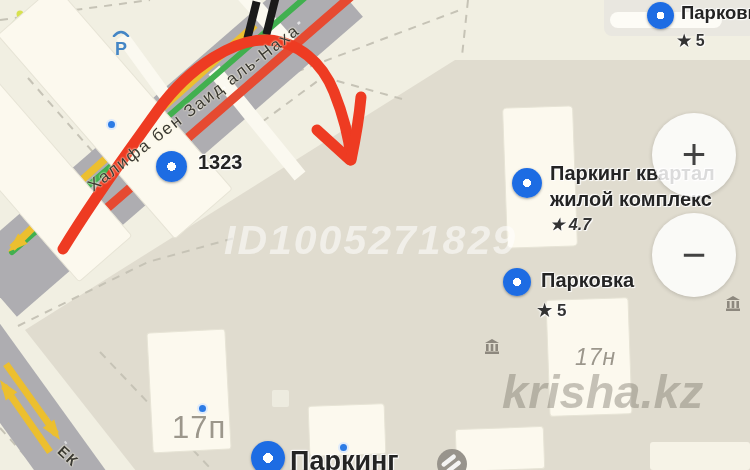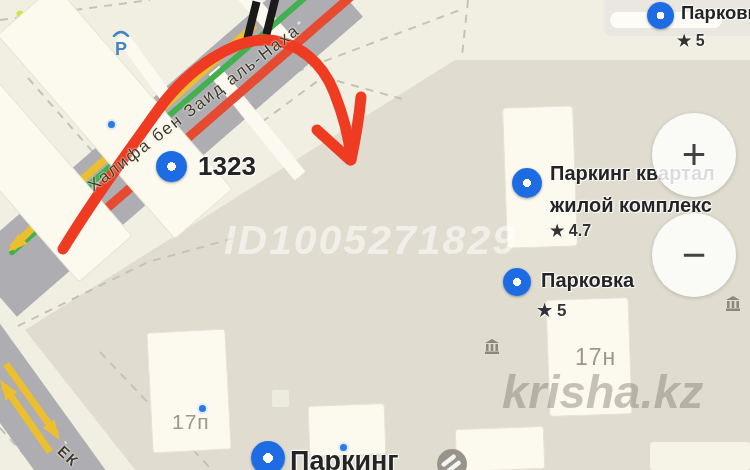--- a/index.html
+++ b/index.html
@@ -160,42 +160,42 @@
         <path d="M2,7 Q9,-1 16,7" stroke="#4486c5" stroke-width="2.6" fill="none" stroke-linecap="round"></path>
       </svg>
     <div style="font-size:18px;font-weight:bold;">P</div>
   </div>
 
   <div class="dot" style="left:106px;top:119px;"></div>
   <div class="dot" style="left:197px;top:403px;"></div>
   <div class="dot" style="left:338px;top:442px;"></div>
 
   <div class="poi" style="left:156px;top:151px;width:31px;height:31px;"></div>
-  <div class="abs maplabel" style="left:198px;top:151px;font-size:26px;">1323</div>
+  <div class="abs maplabel" style="left:198px;top:151px;font-size:20px;">1323</div>
 
   <div class="poi" style="left:512px;top:168px;width:30px;height:30px;"></div>
   <div class="abs" style="left:550px;top:160px;">
     <div class="maplabel" style="font-size:20px;line-height:26px;">Паркинг квартал</div>
-    <div class="maplabel" style="font-size:20px;line-height:26px;margin-top:6px;">жилой комплекс</div>
-    <div class="rating" style="font-size:16px;margin-top:3px;">★ 4.7</div>
+    <div class="maplabel" style="font-size:20px;line-height:26px;">жилой комплекс</div>
+    <div class="rating" style="font-size:16px;margin-top:3px;font-style:italic;">★ 4.7</div>
   </div>
 
   <div class="poi" style="left:647px;top:2px;width:27px;height:27px;"></div>
   <div class="abs maplabel" style="left:681px;top:2px;font-size:18.5px;">Парковка</div>
   <div class="abs rating" style="left:677px;top:31px;font-size:16px;">★ 5</div>
 
   <div class="poi" style="left:503px;top:268px;width:28px;height:28px;"></div>
   <div class="abs maplabel" style="left:541px;top:269px;font-size:20px;">Парковка</div>
   <div class="abs rating" style="left:537px;top:300px;font-size:17px;">★ 5</div>
 
   <div class="poi" style="left:251px;top:441px;width:34px;height:34px;"></div>
   <div class="abs maplabel" style="left:290px;top:446px;font-size:27px;">Паркинг</div>
 
-  <div class="abs bldgnum" style="left:575px;top:344px;font-size:23px;">17н</div>
-  <div class="abs bldgnum" style="left:172px;top:410px;font-size:21px;text-align:center;">17п</div>
+  <div class="abs bldgnum" style="left:575px;top:344px;font-size:23px;font-style:italic;">17н</div>
+  <div class="abs bldgnum" style="left:172px;top:410px;font-size:31px;text-align:center;">17п</div>
 
   <div class="abs" id="wm-id">ID1005271829</div>
   <div class="abs" id="wm-brand">krisha.kz</div>
 
   <div class="zoombtn" style="top:113px;">
     <span>+</span>
   </div>
   <div class="zoombtn" style="top:213px;">
     <span>−</span>
   </div>

